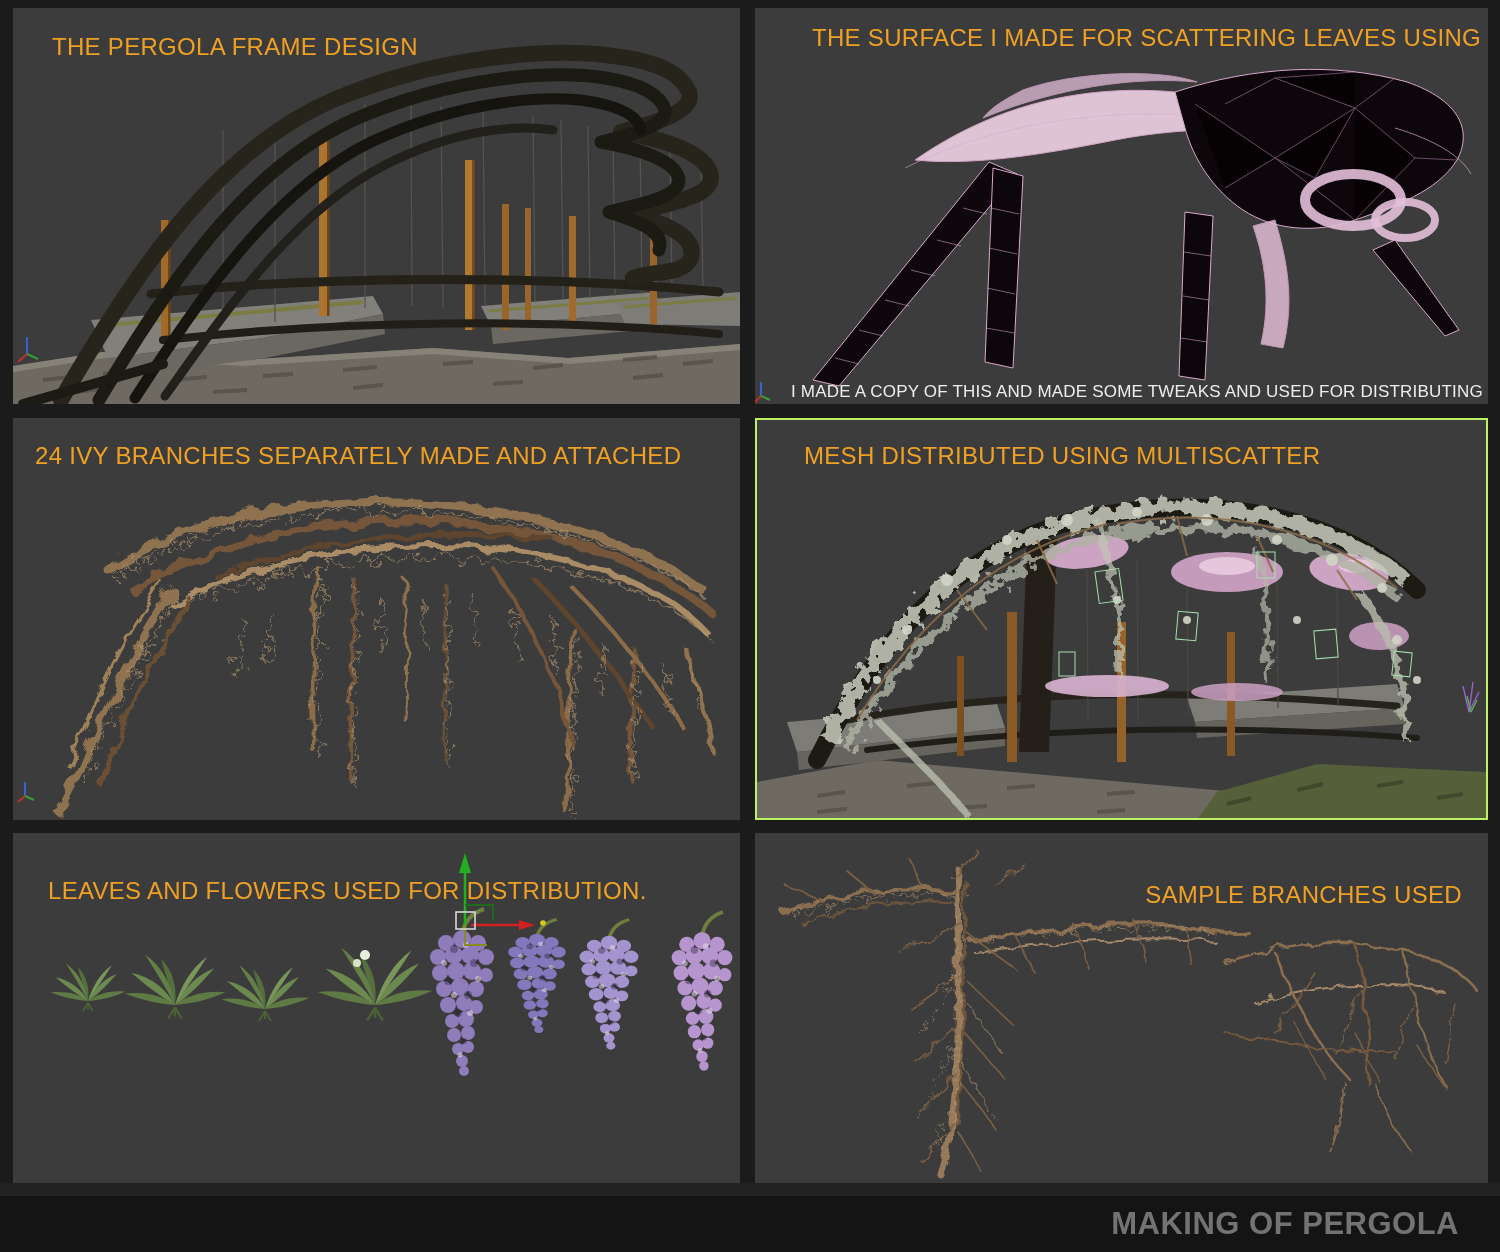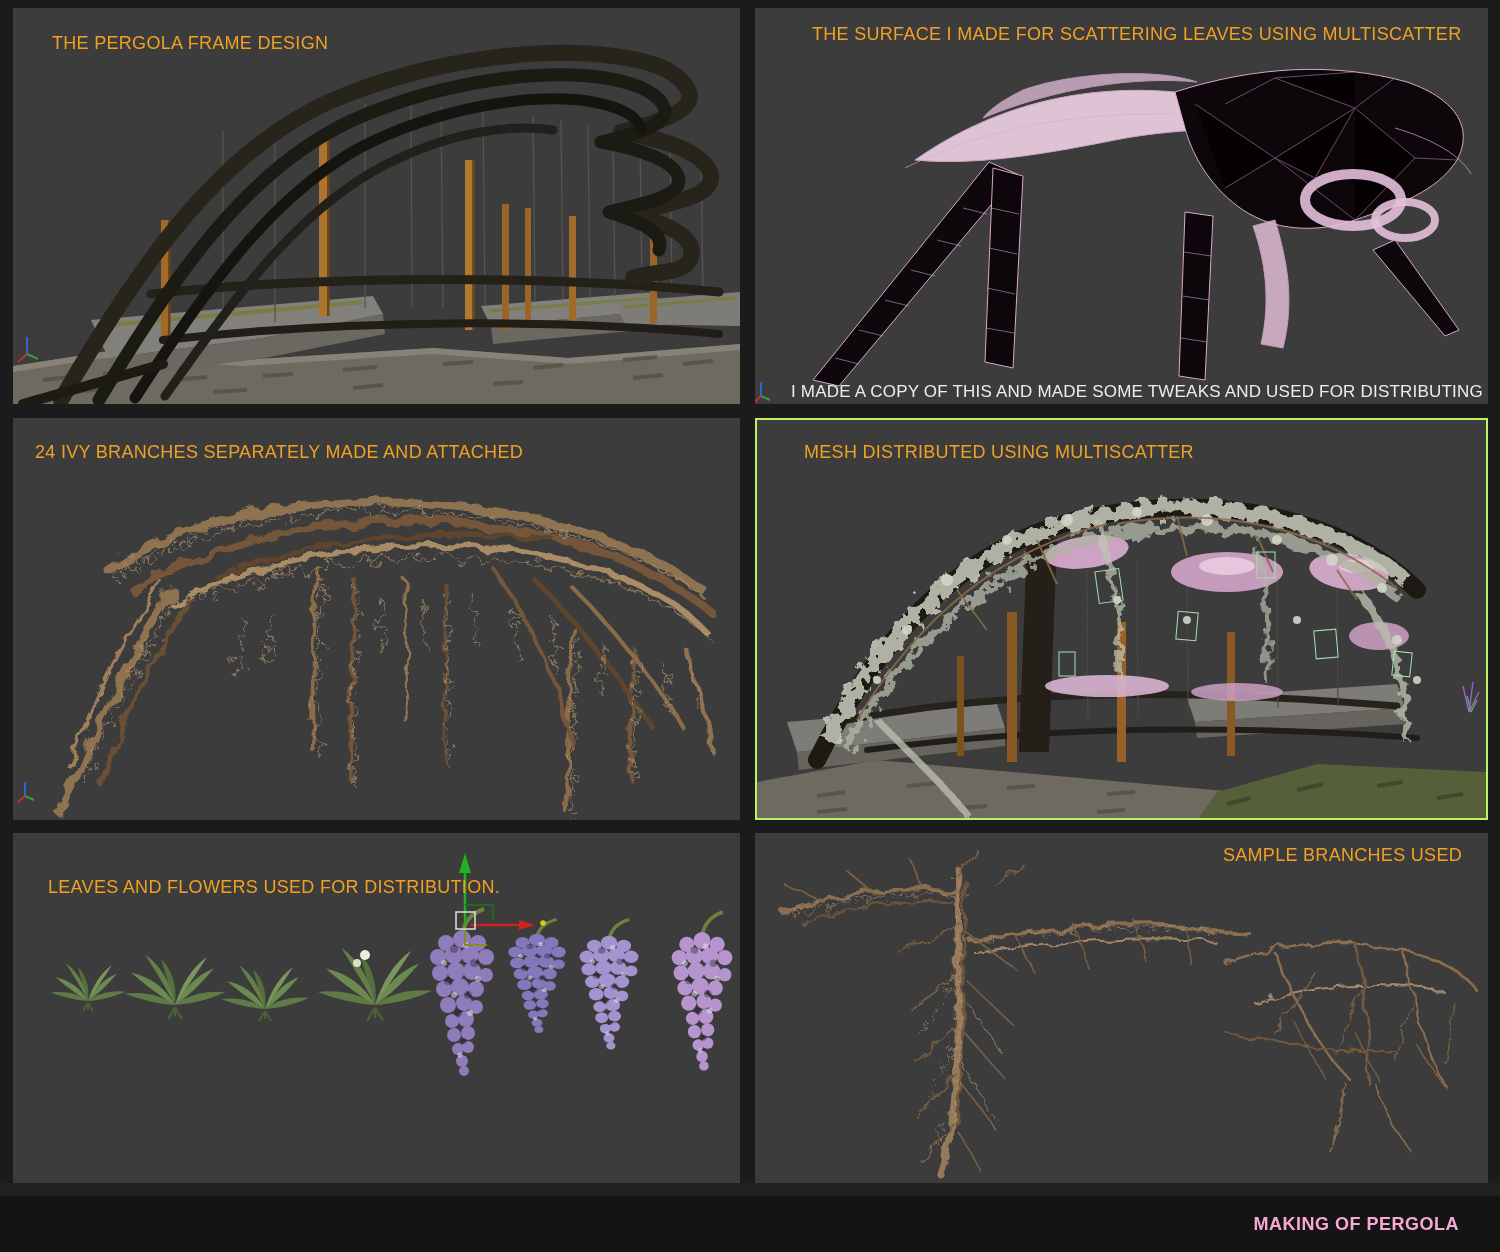--- a/index.html
+++ b/index.html
@@ -1,32 +1,32 @@
 <!DOCTYPE html>
 <html><head>
 <meta charset="utf-8">
 <style>
   html,body{margin:0;padding:0;background:#1B1B1B;}
   #stage{position:relative;width:1500px;height:1252px;background:#1B1B1B;overflow:hidden;
          font-family:"Liberation Sans",sans-serif;}
   .panel{position:absolute;background:#3C3C3C;overflow:hidden;}
   .panel svg{position:absolute;left:0;top:0;display:block;}
-  .cap{position:absolute;color:#F0A124;font-size:18px;letter-spacing:.3px;white-space:nowrap;z-index:5;}
-  .cap.right{text-align:right;}
+  .cap{position:absolute;color:#F0A124;font-size:24px;letter-spacing:.3px;white-space:nowrap;z-index:5;}
+  .cap.right{text-align:right;margin-top:36px;}
   .note{position:absolute;color:#EDEDED;font-size:17px;letter-spacing:.2px;white-space:nowrap;z-index:5;}
   #p-tl{left:13px;top:8px;width:727px;height:396px;}
   #p-tr{left:755px;top:8px;width:733px;height:396px;}
   #p-ml{left:13px;top:418px;width:727px;height:402px;text-align:right;}
   #p-mr{left:755px;top:418px;width:733px;height:402px;border:2px solid #bef264;box-sizing:border-box;}
   #p-bl{left:13px;top:833px;width:727px;height:350px;}
   #p-br{left:755px;top:833px;width:733px;height:350px;}
   #prefoot{position:absolute;left:0;top:1183px;width:1500px;height:13px;background:#212121;border-bottom:1px solid #0C0C0C;}
   #footer{position:absolute;left:0;top:1196px;width:1500px;height:56px;background:#141414;}
   #footer .title{position:absolute;right:41px;top:50%;transform:translateY(-50%);
-      color:#f9a8d4;font-size:18px;font-weight:bold;letter-spacing:.5px;white-space:nowrap;}
+      color:#737373;font-size:31px;font-weight:bold;letter-spacing:.5px;white-space:nowrap;}
 </style>
 </head>
 <body>
 
 <div id="stage">
 
   <div class="panel" id="p-tl">
     <div class="cap" style="left:39px;top:25px;">THE PERGOLA FRAME DESIGN</div>
     <svg width="727" height="396" viewBox="0 0 727 396">
       <rect width="727" height="396" fill="#3C3C3C"></rect>

